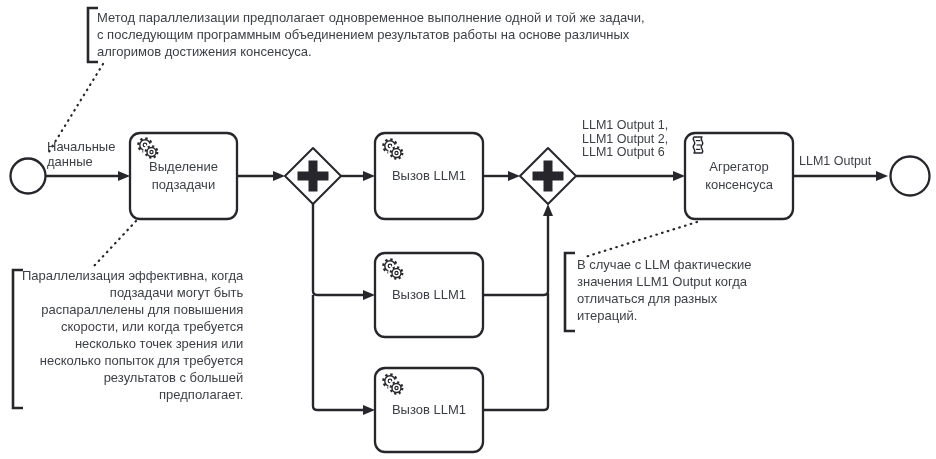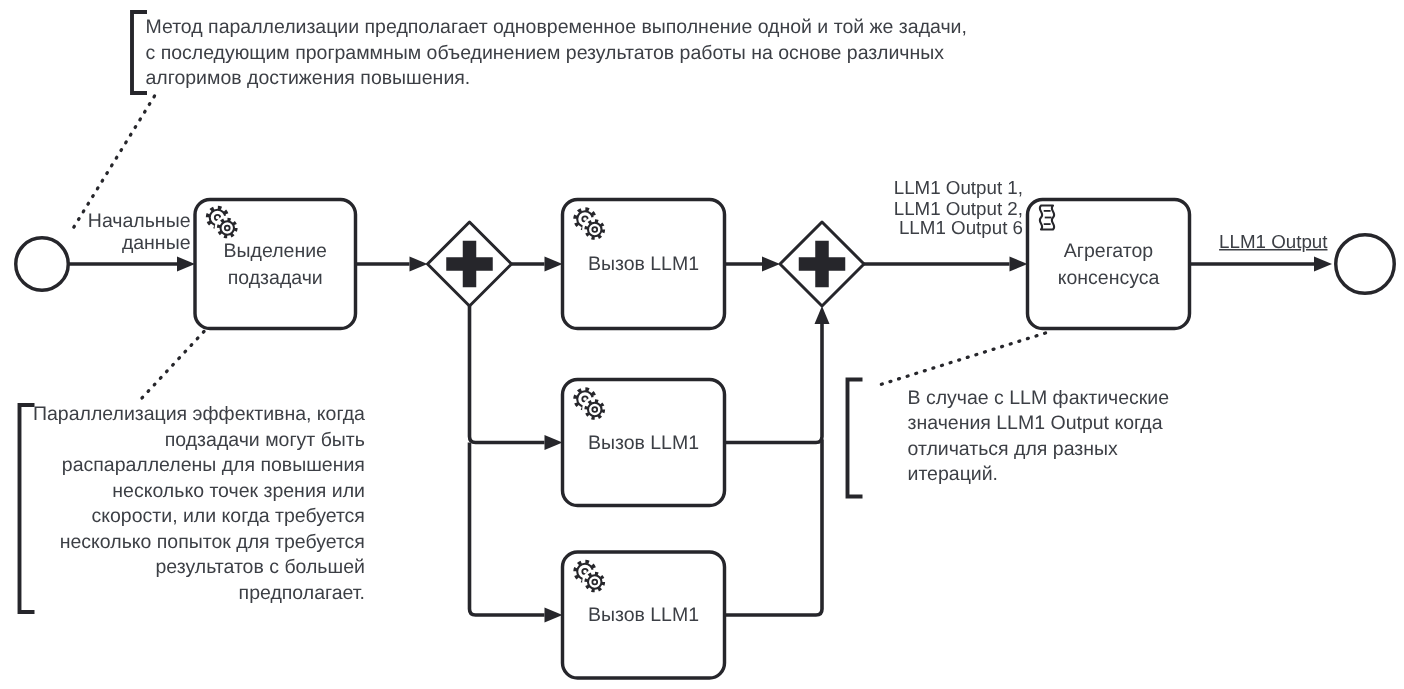--- a/index.html
+++ b/index.html
@@ -22,21 +22,21 @@
   .flow{stroke:var(--stroke);stroke-width:2.4px;fill:none;}
   .head{fill:var(--stroke);stroke:none;}
   .dotted{stroke:var(--stroke);stroke-width:2.2px;fill:none;stroke-dasharray:0.6 5.4;stroke-linecap:round;}
   .bracket{stroke:var(--stroke);stroke-width:2.6px;fill:none;}
   .gear-ring{fill:#fff;stroke:var(--stroke);}
   .gear-body{fill:#fff;stroke:var(--stroke);stroke-width:1.4px;}
   .gear-hub{fill:none;stroke:var(--stroke);stroke-width:1.2px;}
   .script-shape{fill:#fff;stroke:var(--stroke);stroke-width:1.4px;stroke-linejoin:round;}
   .script-line{fill:none;stroke:var(--stroke);stroke-width:1.2px;}
   .lbl{position:absolute;color:var(--text);font-size:13px;line-height:17px;white-space:nowrap;}
-  .center{text-align:right;}
+  .center{text-align:left;}
   .node-label{
     position:absolute;display:flex;flex-direction:column;
     justify-content:center;align-items:center;
     color:var(--text);font-size:13px;line-height:18px;text-align:center;
   }
   .small{font-size:12.5px;line-height:13.5px;}
 </style>
 </head>
 <body>
 
@@ -117,53 +117,53 @@
     <use href="#g-gear" x="136" y="137"></use>
     <use href="#g-gear" x="381" y="138"></use>
     <use href="#g-gear" x="381" y="258"></use>
     <use href="#g-gear" x="381" y="373"></use>
     <use href="#g-script" x="689" y="136"></use>
   </svg>
 
   <div class="lbl" style="left:97px;top:9px;">
     <div>Метод параллелизации предполагает одновременное выполнение одной и той же задачи,</div>
     <div>с последующим программным объединением результатов работы на основе различных</div>
-    <div>алгоримов достижения повышения.</div>
+    <div>алгоримов достижения консенсуса.</div>
   </div>
 
   <div class="lbl" style="left:22px;top:267px;text-align:right;">
     <div>Параллелизация эффективна, когда</div>
     <div>подзадачи могут быть</div>
     <div>распараллелены для повышения</div>
+    <div>скорости, или когда требуется</div>
     <div>несколько точек зрения или</div>
-    <div>скорости, или когда требуется</div>
     <div>несколько попыток для требуется</div>
     <div>результатов с большей</div>
     <div>предполагает.</div>
   </div>
 
-  <div class="lbl" style="left:577px;top:256px;margin-left:28px;">
+  <div class="lbl" style="left:577px;top:256px;">
     <div>В случае с LLM фактические</div>
     <div>значения LLM1 Output когда</div>
     <div>отличаться для разных</div>
     <div>итераций.</div>
   </div>
 
   <div class="lbl center" style="left:47px;top:139px;width:80px;line-height:15px;">
     <div>Начальные</div>
     <div>данные</div>
   </div>
 
   <div class="lbl center small" style="left:582px;top:119px;width:100px;">
     <div>LLM1 Output 1,</div>
     <div>LLM1 Output 2,</div>
     <div>LLM1 Output 6</div>
   </div>
 
-  <div class="lbl center small" style="left:799px;top:155px;width:86px;text-decoration:underline;">LLM1 Output</div>
+  <div class="lbl center small" style="left:799px;top:155px;width:86px;">LLM1 Output</div>
 
   <div class="node-label" style="left:130px;top:133px;width:107px;height:86px;justify-content:center;">
     <div>Выделение</div>
     <div>подзадачи</div>
   </div>
 
   <div class="node-label" style="left:375px;top:133px;width:108px;height:86px;">
     <div>Вызов LLM1</div>
   </div>
 

